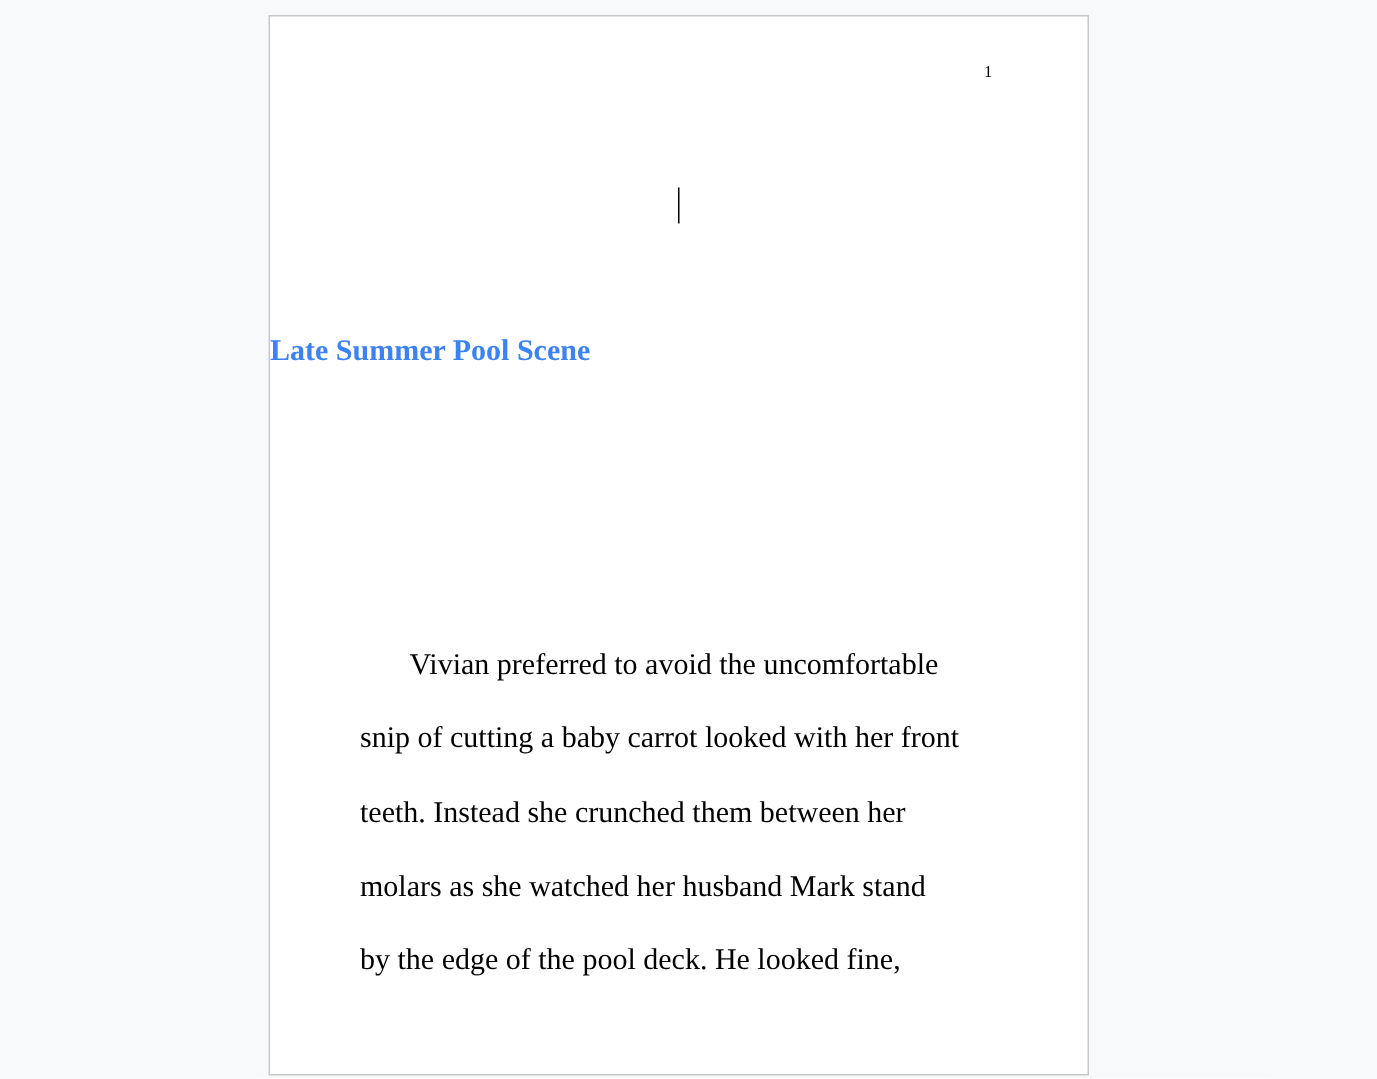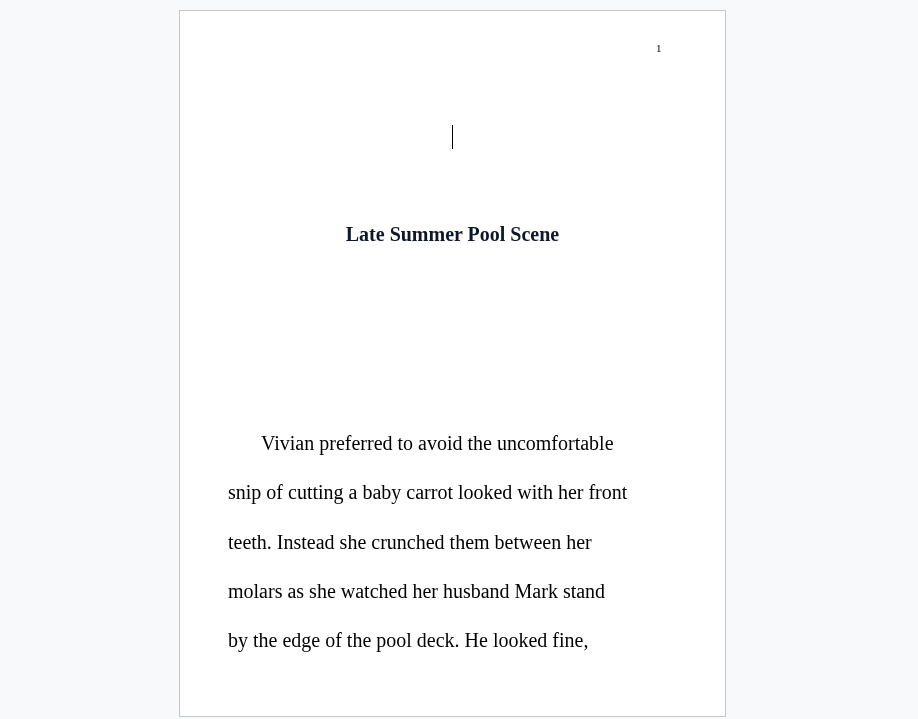--- a/index.html
+++ b/index.html
@@ -23,30 +23,30 @@
   }
   .caret {
     position: absolute;
     left: 272px; top: 114px;
     width: 1px; height: 24px;
     background: #000;
   }
   .title {
     position: absolute;
     left: 0; width: 545px;
-    text-align: center;
+    text-align: left;
     font-weight: bold;
     font-size: 20px;
-    color: #0f172a;
+    color: #3b82f6;
   }
   .title-1 { top: 212px; }
   .title-2 { top: 261px; }
   .body-text {
     position: absolute;
-    left: 48px; top: 408px;
+    left: 60px; top: 408px;
     width: 420px;
     font-size: 20px;
     line-height: 49.3px;
     color: #000;
   }
   .line { display: block; white-space: nowrap; }
   .line.indent { padding-left: 33px; }
 </style>
 </head>
 <body>

